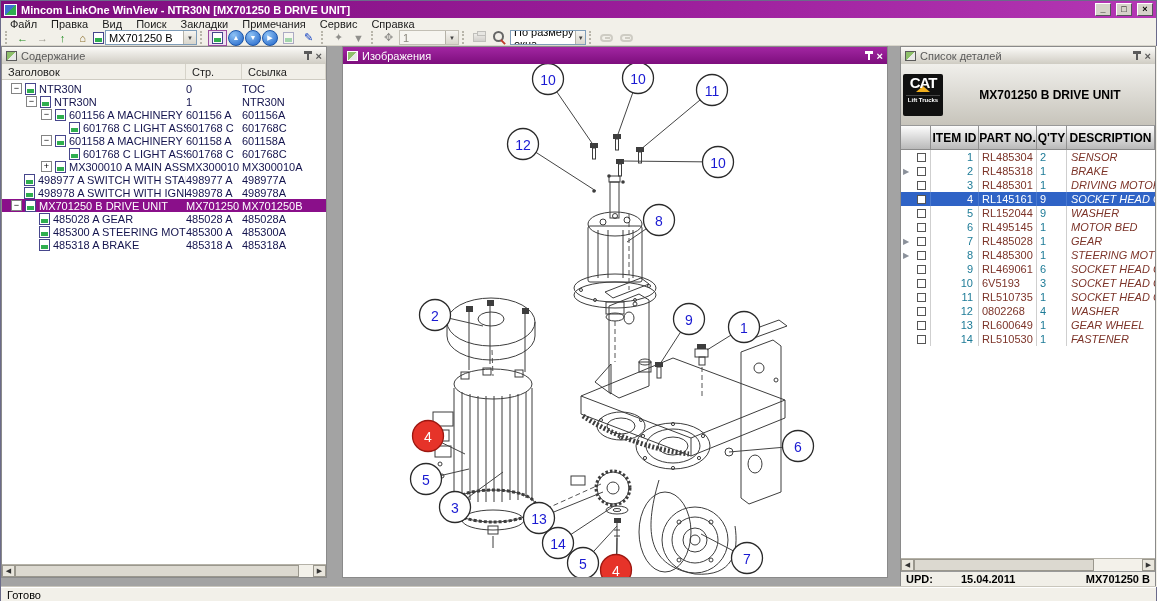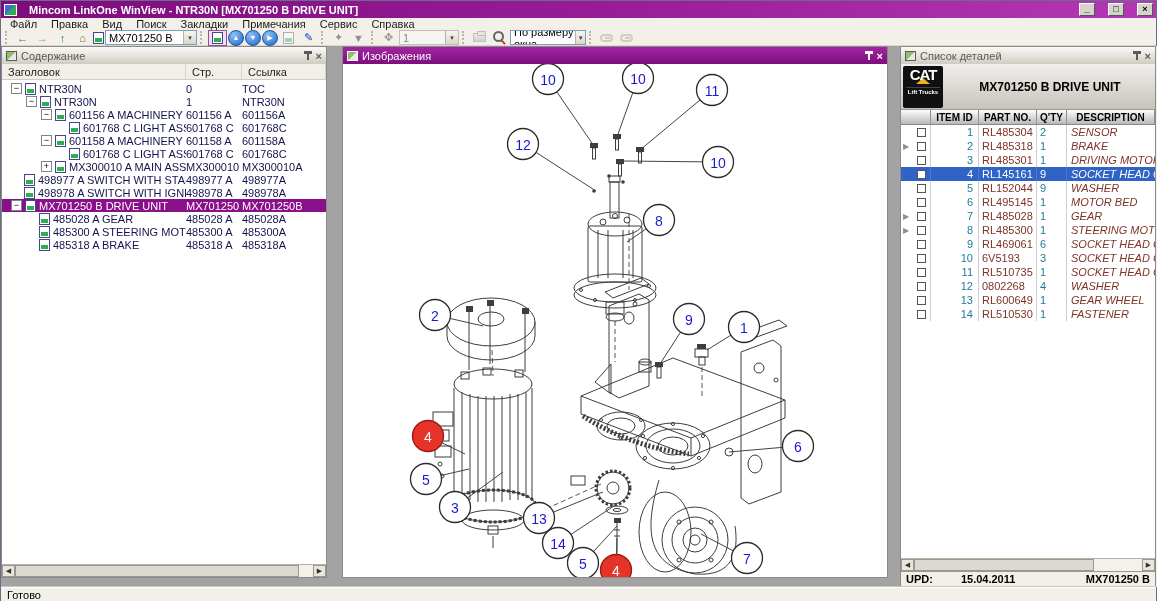--- a/index.html
+++ b/index.html
@@ -1,21 +1,21 @@
 <!DOCTYPE html>
 <html><head>
 <meta charset="utf-8">
 <style>
   * { box-sizing: border-box; margin:0; padding:0; }
   html,body { width:1157px; height:601px; overflow:hidden; }
   body { font-family:"Liberation Sans", sans-serif; font-size:11px; background:#e9e6dd; }
   .window { width:1157px; height:601px; border:1px solid #6b6b8a; display:flex; flex-direction:column; background:#f2f0e9; }
 
   
-  .titlebar { height:17px; flex:none; display:flex; align-items:center; gap:12px; padding:0 3px;
+  .titlebar { height:17px; flex:none; display:flex; align-items:center; gap:4px; padding:0 3px;
     background:linear-gradient(90deg,#7c0c7c,#9a1d9a 55%,#b437b4); color:#fff; font-weight:bold; font-size:11px; }
   .app-ico { width:13px; height:12px; background:linear-gradient(135deg,#3f6fd0 50%,#2fae4f 50%); border:1px solid #fff; flex:none; }
   .title-text { white-space:nowrap; overflow:hidden; flex:1; }
   .win-btn { width:16px; height:13px; flex:none; background:#d6d3ca; border:1px solid; border-color:#ffffff #55555a #55555a #ffffff;
     font-size:9px; line-height:10px; text-align:center; color:#000; font-weight:bold; margin-left:1px; }
 
   
   .menubar { height:12px; flex:none; display:flex; align-items:center; background:#f2f0e9; padding-left:2px; }
   .menu-item { padding:0 7px; color:#1a1a1a; }
   .toolbar { height:16px; flex:none; display:flex; align-items:center; background:#f2f0e9; padding:0 2px; gap:1px; border-bottom:1px solid #d9d6cc; }
@@ -76,28 +76,28 @@
   .sb-btn { width:13px; flex:none; background:#e9e6dd; border:1px solid #9a978d; font-size:7px; color:#333;
     display:flex; align-items:center; justify-content:center; }
   .sb-thumb { background:#dcd9d0; border:1px solid #9a978d; }
   .sb-track { flex:1; }
 
   
   .canvas { flex:1; background:#fff; position:relative; overflow:hidden; }
   .canvas svg { position:absolute; left:0; top:0; }
 
   
-  .brand-band { height:46px; flex:none; display:flex; align-items:center; background:linear-gradient(#f0efeb,#c7c4bb); border-bottom:1px solid #999; }
+  .brand-band { height:62px; flex:none; display:flex; align-items:center; background:linear-gradient(#f0efeb,#c7c4bb); border-bottom:1px solid #999; }
   .cat-logo { width:40px; height:42px; background:#101010; border-radius:2px; margin:1px 2px; color:#fff; text-align:center; padding-top:3px; flex:none; }
   .cat-word { font-weight:bold; font-size:15px; line-height:12px; letter-spacing:-1px; }
   .cat-tri { width:0; height:0; border-left:7px solid transparent; border-right:7px solid transparent; border-bottom:6px solid #f2b01e; margin:-3px auto 0; }
   .cat-sub { font-size:6px; font-weight:bold; border-top:1px solid #444; margin:3px 3px 0; padding-top:1px; }
   .band-title { flex:1; text-align:center; font-weight:bold; font-size:12px; color:#000; white-space:nowrap; }
-  .grid-head { height:15px; flex:none; display:grid; grid-template-columns:30px 48px 58px 30px 1fr;
-    background:linear-gradient(#fdfdfd,#b9b9b9); border-bottom:1px solid #8a8a8a; font-weight:bold; font-size:10px; align-items:center; }
+  .grid-head { height:24px; flex:none; display:grid; grid-template-columns:30px 48px 58px 30px 1fr;
+    background:linear-gradient(#fdfdfd,#b9b9b9); border-bottom:1px solid #8a8a8a; font-weight:bold; font-size:12px; align-items:center; }
   .grid-head span { border-right:1px solid #909090; height:100%; display:flex; align-items:center; justify-content:center; white-space:nowrap; overflow:hidden; }
   .parts-rows { flex:1; overflow:hidden; background:#fff; }
   .prow { display:grid; grid-template-columns:30px 48px 58px 30px 1fr; height:14px; align-items:center; }
   .prow > span { border-right:1px solid #cfcfcf; height:100%; display:flex; align-items:center; overflow:hidden; white-space:nowrap; }
   .prow > span:last-child { border-right:none;font-style:italic; }
   .c-sel { gap:2px; padding-left:2px; }
   .row-arrow { color:#8a909a; font-size:8px; width:9px; flex:none; }
   .cbx { width:9px; height:9px; border:1px solid #555; background:#fff; flex:none; margin-left:auto; margin-right:4px; }
   .c-id { color:#1d7b97; justify-content:flex-end; padding-right:5px; }
   .c-part { color:#7c3328; padding-left:3px; }

